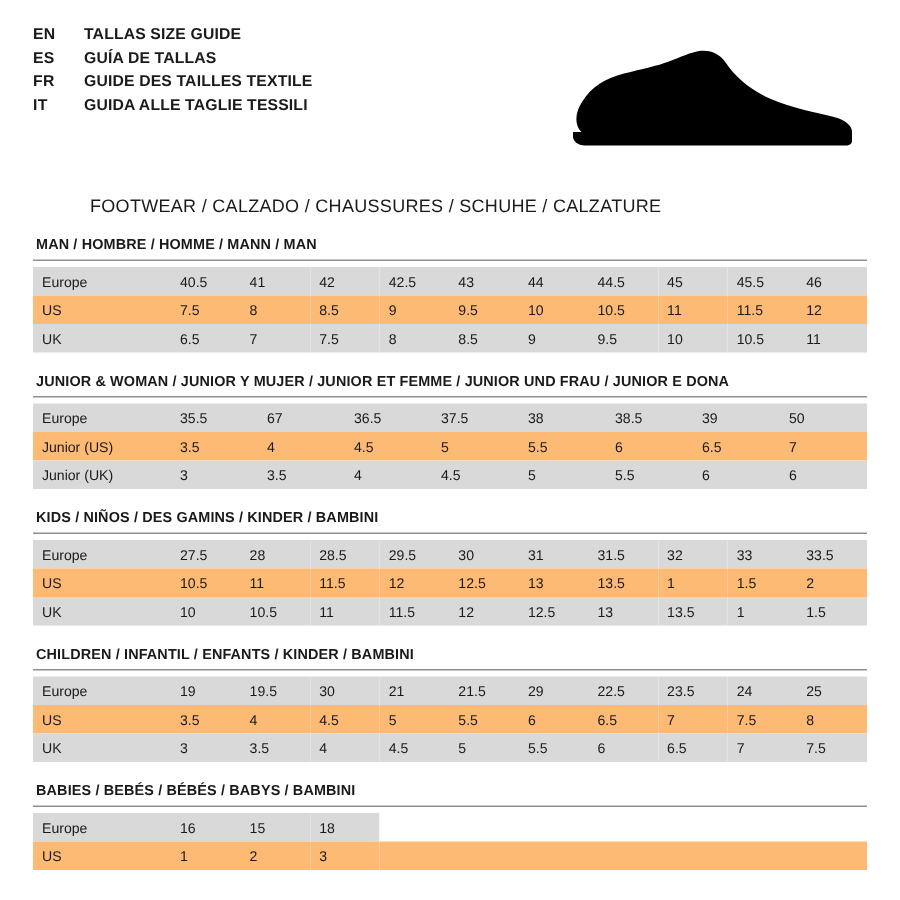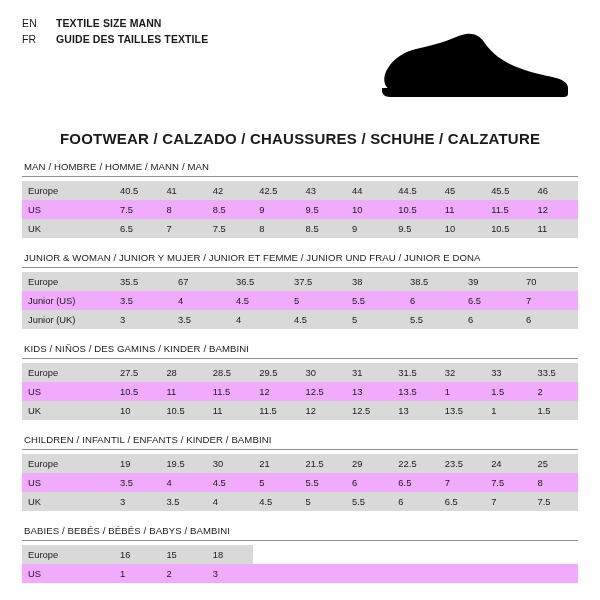--- a/index.html
+++ b/index.html
@@ -32,51 +32,51 @@
   }
   .lang-row td {
     font-size: 10.5px;
     line-height: 15.5px;
     padding: 0;
     white-space: nowrap;
     vertical-align: top;
   }
   .lang-code {
     width: 34px;
-    font-weight: normal;
+    font-weight: bold;
     letter-spacing: .2px;
     margin-left: 20px;
   }
   .lang-title {
     font-weight: bold;
     letter-spacing: .1px;
   }
   .shoe {
     position: absolute;
     right: 8px;
     top: 14px;
     width: 190px;
     height: 72px;
   }
 
   .section-title {
-    font-size: 15px;
-    font-weight: bold;
+    font-size: 12px;
+    font-weight: normal;
     letter-spacing: .2px;
     margin: 10px 0 0 0;
     padding-left: 38px;
   }
 
   
   .block {
     margin-top: 14px;
   }
   .block-title {
     font-size: 9.6px;
-    font-weight: normal;
+    font-weight: bold;
     letter-spacing: .1px;
     padding: 0 0 4px 2px;
   }
   .rule {
     border: 0;
     border-top: 1px solid #8f8f8f;
     margin: 0 0 4px 0;
   }
   table.size {
     border-collapse: collapse;
@@ -92,39 +92,47 @@
     white-space: nowrap;
     color: #1a1a1a;
   }
   table.size td.lbl {
     width: 86px;
   }
   tr.shaded td {
     background: #d9d9d9;
   }
   tr.plain td {
-    background: #f0abfc;
+    background: #fdba74;
   }
   
 </style>
 </head>
 <body>
 
 <div class="page">
 
   <div class="header">
     <table class="lang-table">
       <tbody>
         <tr class="lang-row">
           <td class="lang-code">EN</td>
-          <td class="lang-title">TEXTILE SIZE MANN</td>
+          <td class="lang-title">TALLAS SIZE GUIDE</td>
+        </tr>
+        <tr class="lang-row">
+          <td class="lang-code">ES</td>
+          <td class="lang-title">GUÍA DE TALLAS</td>
         </tr>
         <tr class="lang-row">
           <td class="lang-code">FR</td>
           <td class="lang-title">GUIDE DES TAILLES TEXTILE</td>
+        </tr>
+        <tr class="lang-row">
+          <td class="lang-code">IT</td>
+          <td class="lang-title">GUIDA ALLE TAGLIE TESSILI</td>
         </tr>
       </tbody>
     </table>
 
     <div class="shoe">
       <svg viewBox="0 0 190 72" width="190" height="72" aria-hidden="true">
         <path fill="#000000" d="M8 38 C14 28 24 22 36 19 C48 16 58 14 66 11 C74 8 80 5 86 4 C94 3 100 6 104 12 C110 21 120 30 134 36 C148 42 164 45 176 48 C184 50 188 54 188 58 L188 62 C188 64 186 65 184 65 L30 65 C18 65 10 62 6 56 C3 51 4 44 8 38 Z"></path>
         <path fill="#000000" d="M2 58 L188 58 L188 64 C188 66 186 67 184 67 L10 67 C5 67 2 64 2 61 Z"></path>
       </svg>
     </div>
@@ -187,21 +195,21 @@
       <tbody>
         <tr class="shaded">
           <td class="lbl">Europe</td>
           <td>35.5</td>
           <td>67</td>
           <td>36.5</td>
           <td>37.5</td>
           <td>38</td>
           <td>38.5</td>
           <td>39</td>
-          <td>70</td>
+          <td>50</td>
         </tr>
         <tr class="plain">
           <td class="lbl">Junior (US)</td>
           <td>3.5</td>
           <td>4</td>
           <td>4.5</td>
           <td>5</td>
           <td>5.5</td>
           <td>6</td>
           <td>6.5</td>

